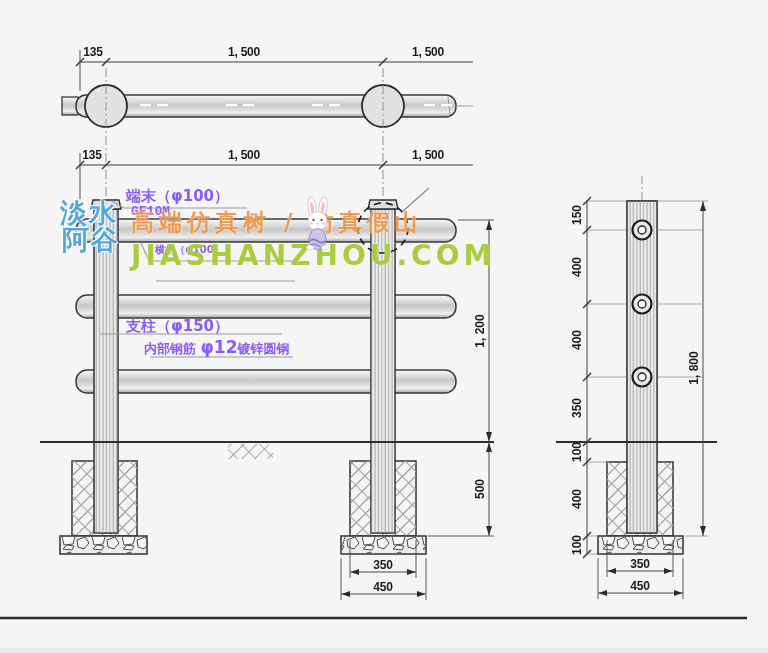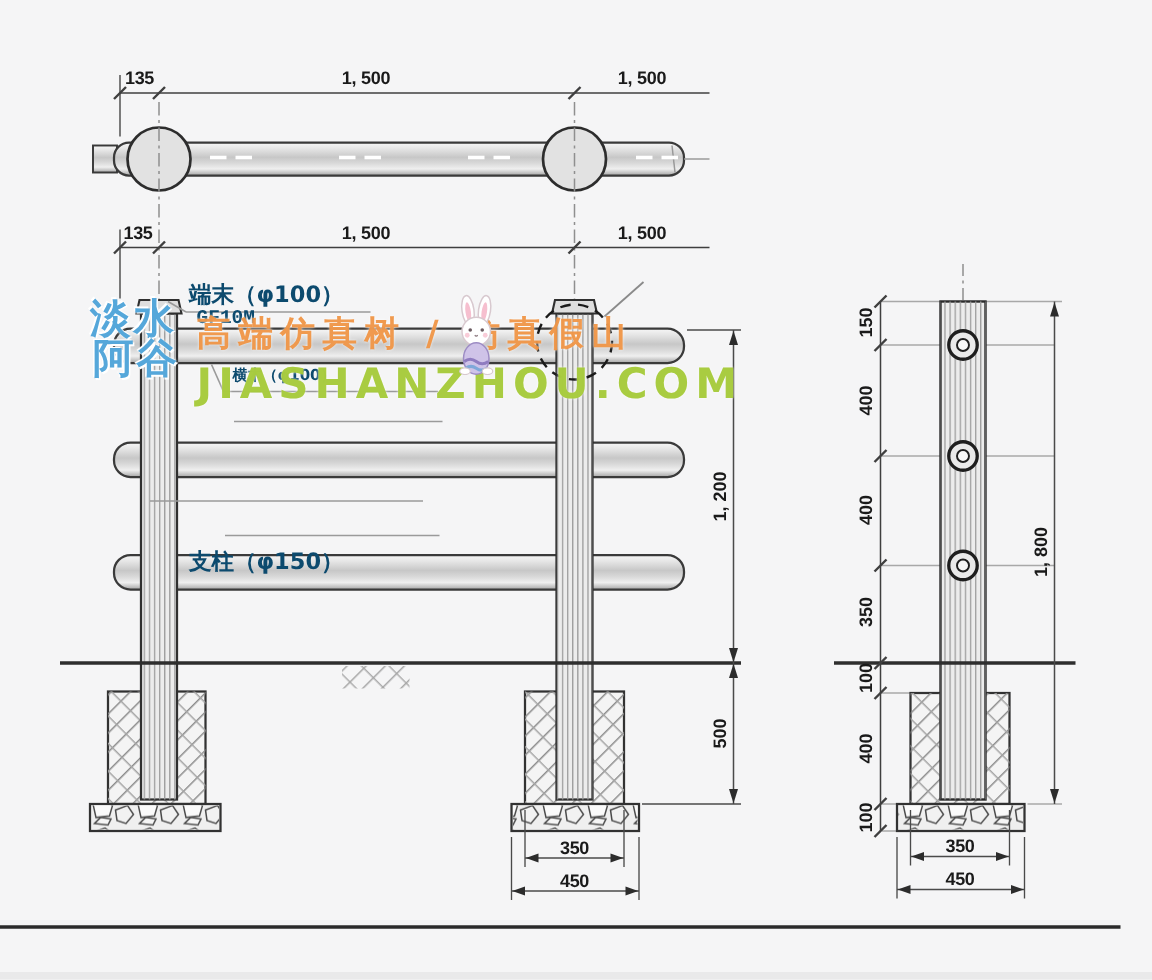--- a/index.html
+++ b/index.html
@@ -1,21 +1,21 @@
 <!DOCTYPE html>
 <html><head>
 <meta charset="utf-8">
 <style>
   html,body{margin:0;padding:0;background:#e9e9ea;}
   .stage{position:relative;width:768px;height:648px;background:#f5f5f6;overflow:hidden;
          font-family:"Liberation Sans",sans-serif;}
   .stage svg{position:absolute;left:0;top:0;}
   .lab{position:absolute;white-space:nowrap;color:#1b1b1b;}
   .dim{font:bold 12px "Liberation Sans",sans-serif;letter-spacing:-0.2px;color:#1a1a1a;text-align:center;}
-  .cjk{font-family:"DejaVu Sans",sans-serif;font-weight:bold;color:#0c4a6e;}
+  .cjk{font-family:"DejaVu Sans",sans-serif;font-weight:bold;color:#8b5cf6;}
   .vdim{position:absolute;transform:translate(-50%,-50%) rotate(-90deg);transform-origin:center;
         font:bold 12px "Liberation Sans",sans-serif;color:#1a1a1a;white-space:nowrap;}
   .wm-logo{font-family:"DejaVu Sans",sans-serif;font-weight:bold;font-size:27px;line-height:25px;
            color:#55a7da;text-shadow:0 0 2px #fff,1px 1px 0 #fff,-1px -1px 0 #fff;letter-spacing:2px;}
   .wm-tag{font-family:"DejaVu Sans",sans-serif;font-weight:bold;font-size:23px;letter-spacing:5px;
           color:rgba(239,145,64,.92);text-shadow:0 0 2px rgba(255,255,255,.8);}
   .wm-site{font-family:"DejaVu Sans",sans-serif;font-weight:bold;font-size:28px;letter-spacing:4px;
            color:rgba(164,201,55,.95);text-shadow:0 0 2px rgba(255,255,255,.8);}
   .big-phi{font-size:17px;}
 </style>
@@ -251,21 +251,22 @@
 <span class="lab dim" style="left:194px;top:45px;width:100px;">1, 500</span>
 <span class="lab dim" style="left:386px;top:45px;width:84px;">1, 500</span>
 
 <span class="lab dim" style="left:72px;top:148px;width:40px;">135</span>
 <span class="lab dim" style="left:194px;top:148px;width:100px;">1, 500</span>
 <span class="lab dim" style="left:386px;top:148px;width:84px;">1, 500</span>
 
 <span class="lab cjk" style="left:126px;top:187px;font-size:15px;">端末（φ100）</span>
 <span class="lab cjk" style="left:131px;top:204px;font-size:13px;font-family:Liberation Mono, monospace;">GF10M</span>
 <span class="lab cjk" style="left:155px;top:243px;font-size:10px;">横木（φ100）</span>
-<span class="lab cjk" style="left:126px;top:317px;font-size:15px;margin-top:48px;">支柱（φ150）</span>
+<span class="lab cjk" style="left:126px;top:317px;font-size:15px;">支柱（φ150）</span>
+<span class="lab cjk" style="left:144px;top:337px;font-size:13px;"><span>内部钢筋</span> <span class="big-phi">φ12</span><span>镀锌圆钢</span></span>
 
 <span class="vdim" style="left:480px;top:331px;">1, 200</span>
 <span class="vdim" style="left:480px;top:489px;">500</span>
 
 <span class="lab dim" style="left:353px;top:558px;width:60px;">350</span>
 <span class="lab dim" style="left:353px;top:580px;width:60px;">450</span>
 
 <span class="vdim" style="left:577px;top:215px;">150</span>
 <span class="vdim" style="left:577px;top:267px;">400</span>
 <span class="vdim" style="left:577px;top:340px;">400</span>

